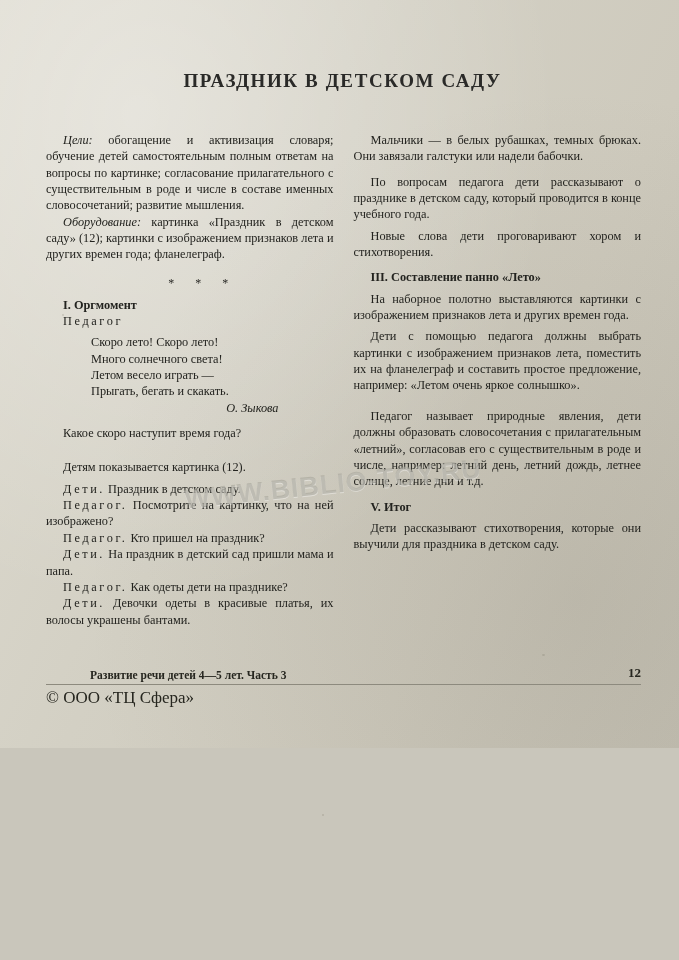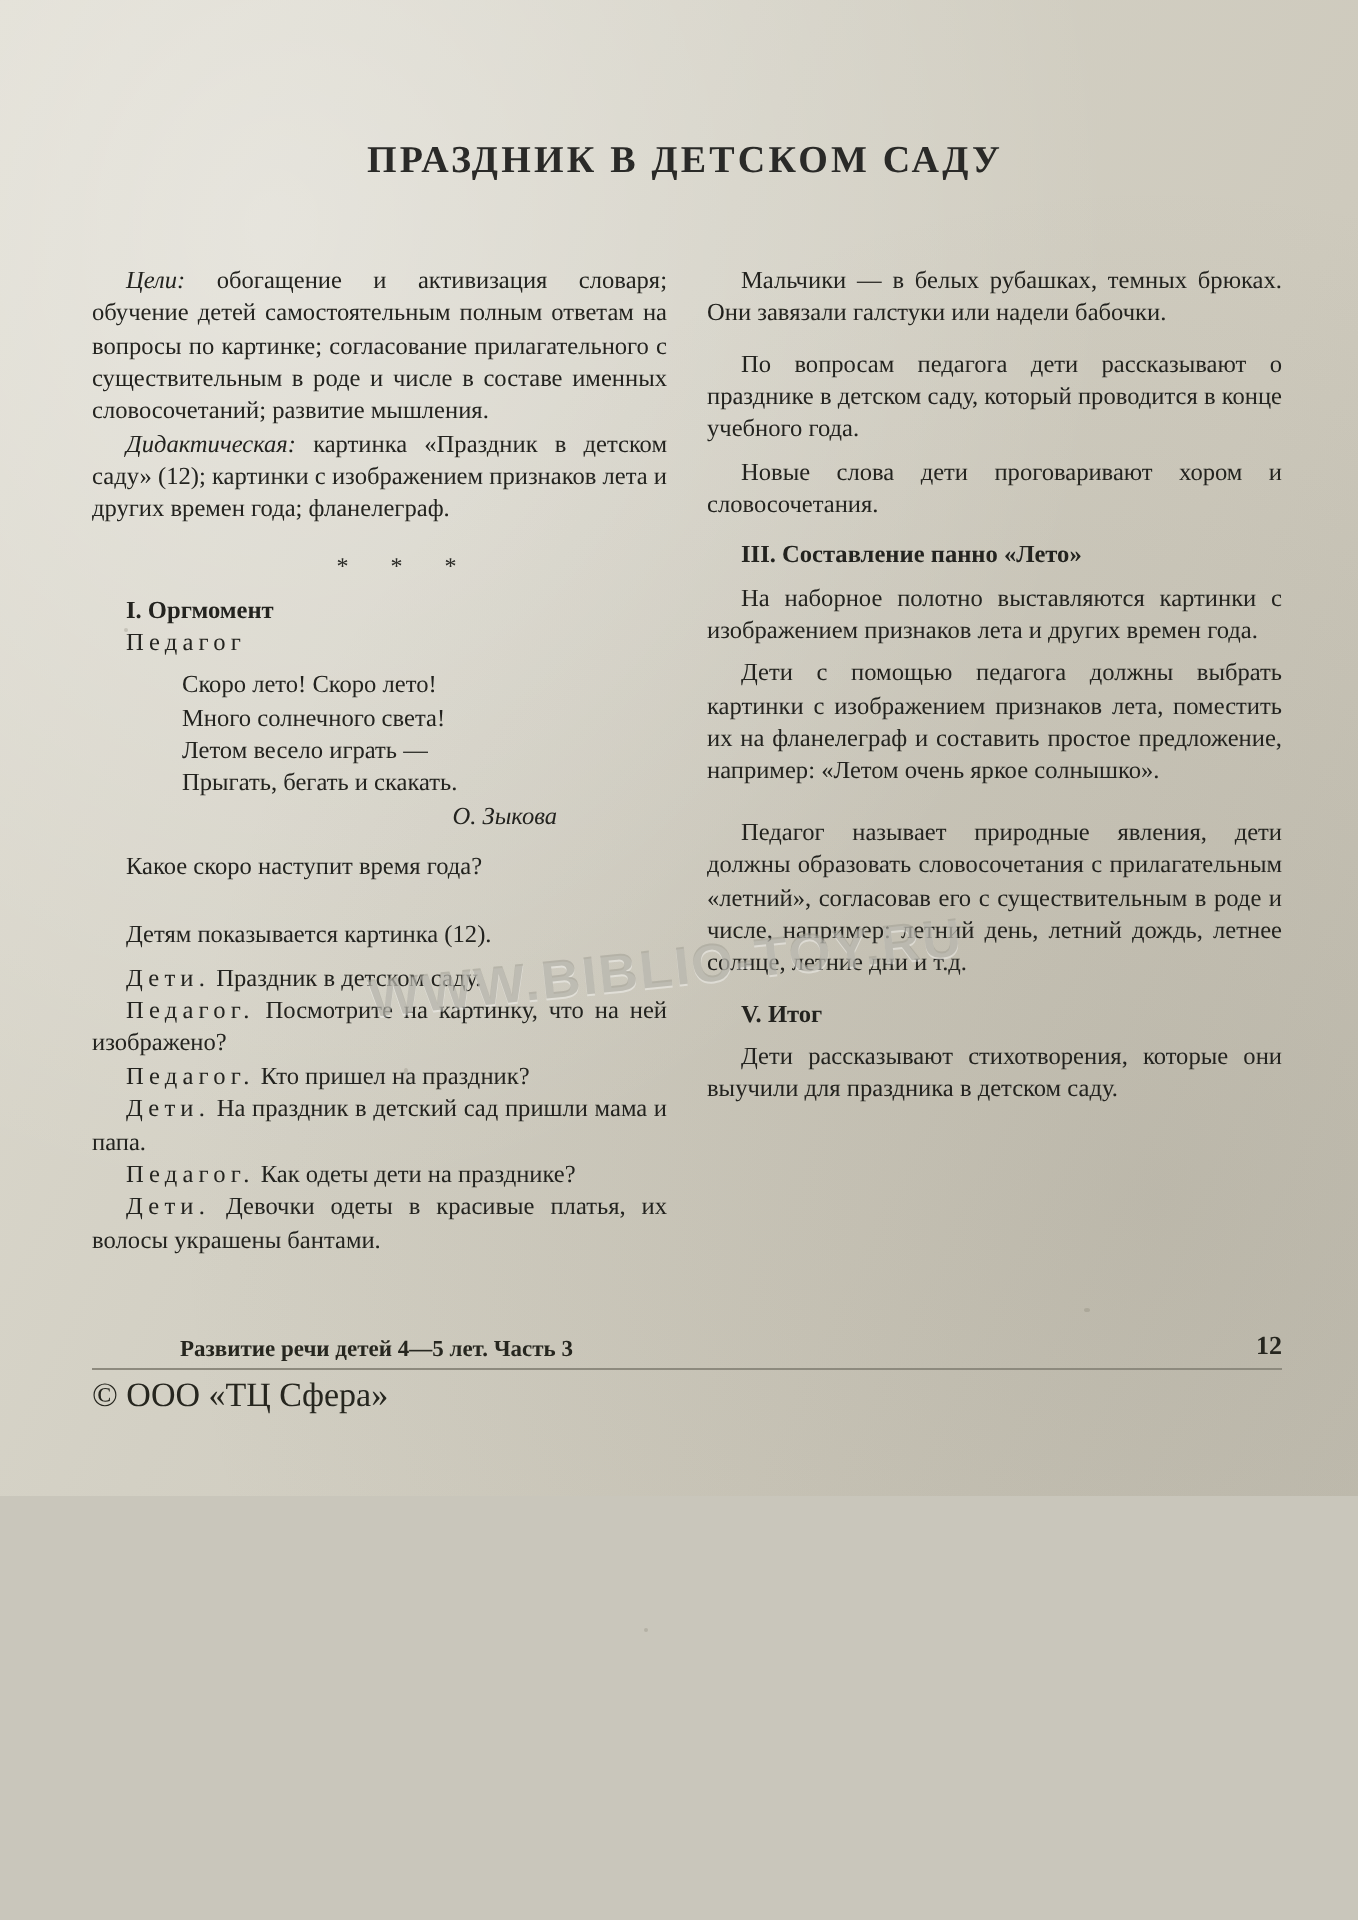--- a/index.html
+++ b/index.html
@@ -172,21 +172,21 @@
 
     <div class="columns">
 
       <div class="col">
 
         <p>
           <span class="ital">Цели:</span><span> обогащение и активизация словаря; обучение детей самостоятельным полным ответам на вопросы по картинке; согласование прилагательного с существительным в роде и числе в составе именных словосочетаний; развитие мышления.</span>
         </p>
 
         <p>
-          <span class="ital">Дидактическая:</span><span> картинка «Праздник в детском саду» (12); картинки с изображением признаков лета и других времен года; фланелеграф.</span>
+          <span class="ital">Оборудование:</span><span> картинка «Праздник в детском саду» (12); картинки с изображением признаков лета и других времен года; фланелеграф.</span>
         </p>
 
         <div class="gap-lg"></div>
         <p class="stars">* * *</p>
         <div class="gap-sm"></div>
 
         <p class="heading">I. Оргмомент</p>
         <p class="noind sp-letter" style="padding-left:17px;">Педагог</p>
         <div class="gap-sm"></div>
 
@@ -227,21 +227,21 @@
       </div>
 
       <div class="col">
 
         <p>Мальчики — в белых рубашках, темных брюках. Они завязали галстуки или надели бабочки.</p>
 
         <div class="gap"></div>
         <p>По вопросам педагога дети рассказывают о празднике в детском саду, который проводится в конце учебного года.</p>
 
         <div class="gap-sm"></div>
-        <p>Новые слова дети проговаривают хором и словосочетания.</p>
+        <p>Новые слова дети проговаривают хором и стихотворения.</p>
 
         <div class="gap"></div>
         <p class="heading">III. Составление панно «Лето»</p>
 
         <div class="gap-sm"></div>
         <p>На наборное полотно выставляются картинки с изображением признаков лета и других времен года.</p>
 
         <div class="gap-sm"></div>
         <p>Дети с помощью педагога должны выбрать картинки с изображением признаков лета, поместить их на фланелеграф и составить простое предложение, например: «Летом очень яркое солнышко».</p>
 

